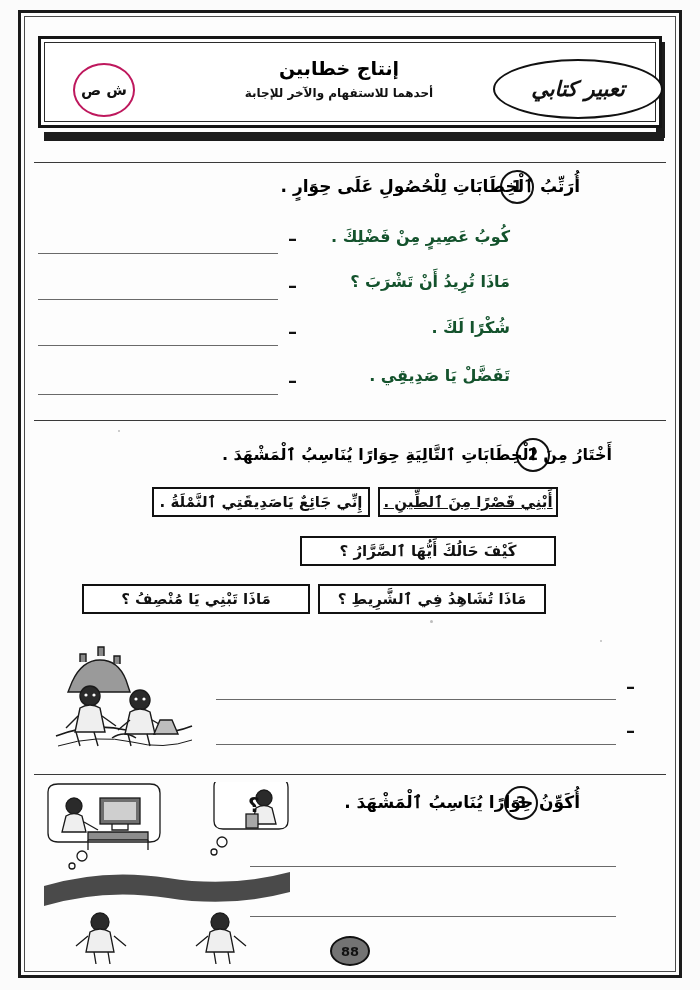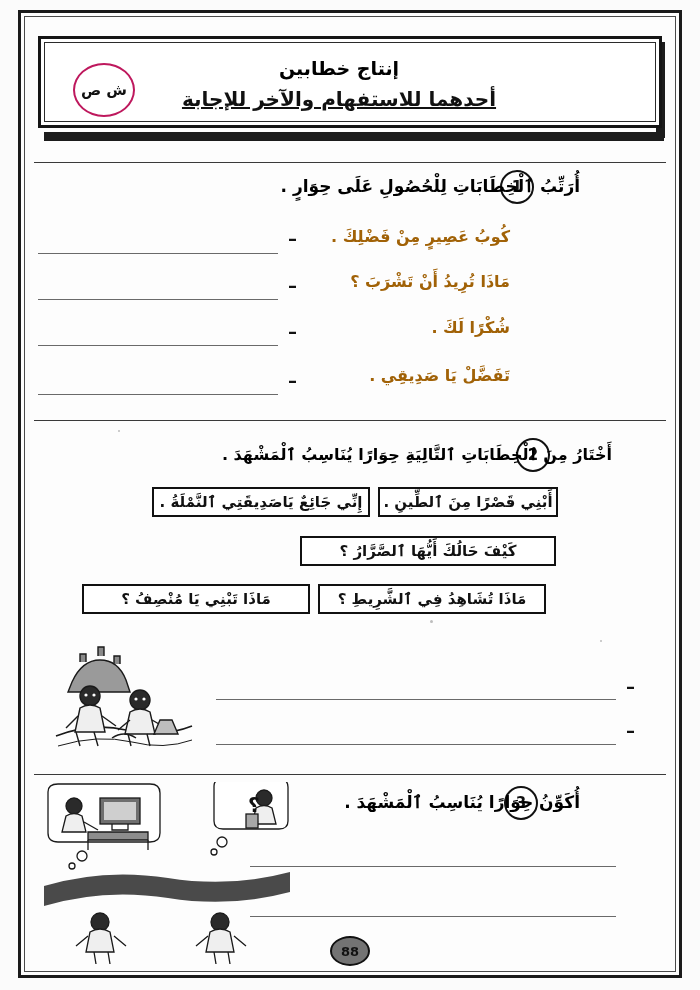--- a/index.html
+++ b/index.html
@@ -99,25 +99,24 @@
     color: #000000;
     line-height: 1.45;
   }
   .header-sub {
     position: absolute;
     right: 140px;
     top: 46px;
     width: 360px;
     text-align: center;
     direction: rtl;
-    font-size: 20px;
+    font-size: 12px;
     font-weight: bold;
     color: #111;
     line-height: 1.45;
-    text-decoration: underline;
   }
   .badge-oval {
     position: absolute;
     left: 452px;
     top: 20px;
     width: 166px;
     height: 56px;
     border: 2px solid #111;
     border-radius: 50%;
     background: #fff;
@@ -176,21 +175,21 @@
     color: #000000;
     line-height: 1.5;
     white-space: nowrap;
   }
   .ar-line {
     position: absolute;
     direction: rtl;
     text-align: right;
     font-size: 16px;
     font-weight: bold;
-    color: #a16207;
+    color: #14532d;
     white-space: nowrap;
   }
   .dash {
     position: absolute;
     font-size: 18px;
     font-weight: bold;
     color: #111;
   }
   .blank {
     position: absolute;
@@ -247,20 +246,21 @@
 <div class="page">
   <div class="scan-frame"></div>
   <div class="scan-frame-inner"></div>
 
   <div class="header">
     <div class="header-shadow"></div>
     <div class="header-shadow-right"></div>
     <div class="header-band">
       <div class="header-title">إنتاج خطابين</div>
       <div class="header-sub">أحدهما للاستفهام والآخر للإجابة</div>
+      <div class="badge-oval">تعبير كتابي</div>
       <div class="badge-small">ش ص</div>
     </div>
   </div>
 
   <div class="hr-rule" style="top:162px;"></div>
 
   <div class="q-num" style="left:500px; top:170px;">1</div>
   <div class="q-text" style="right:120px; top:174px;">أُرَتِّبُ ٱلْخِطَابَاتِ لِلْحُصُولِ عَلَى حِوَارٍ .</div>
 
   <div class="ar-line" style="right:190px; top:227px;">كُوبُ عَصِيرٍ مِنْ فَضْلِكَ .</div>
@@ -277,21 +277,21 @@
 
   <div class="ar-line" style="right:190px; top:366px;">تَفَضَّلْ يَا صَدِيقِي .</div>
   <div class="dash" style="left:288px; top:370px;">–</div>
   <div class="blank" style="left:38px; top:394px; width:240px;"></div>
 
   <div class="hr-rule" style="top:420px;"></div>
 
   <div class="q-num" style="left:516px; top:438px;">2</div>
   <div class="q-text" style="right:88px; top:443px; font-size:16px;">أَخْتَارُ مِنَ ٱلْخِطَابَاتِ ٱلتَّالِيَةِ حِوَارًا يُنَاسِبُ ٱلْمَشْهَدَ .</div>
 
-  <div class="boxed" style="left:378px; top:487px; width:180px; height:30px;">أَبْنِي قَصْرًا مِنَ ٱلطِّينِ .</div>
+  <div class="boxed" style="left:378px; top:487px; width:180px; height:30px;text-decoration:underline;">أَبْنِي قَصْرًا مِنَ ٱلطِّينِ .</div>
   <div class="boxed" style="left:300px; top:536px; width:256px; height:30px;">كَيْفَ حَالُكَ أَيُّهَا ٱلصَّرَّارُ ؟</div>
 
   <div class="boxed" style="left:152px; top:487px; width:218px; height:30px;">إِنِّي جَائِعٌ يَاصَدِيقَتِي ٱلنَّمْلَةُ .</div>
 
   <div class="boxed" style="left:318px; top:584px; width:228px; height:30px;">مَاذَا تُشَاهِدُ فِي ٱلشَّرِيطِ ؟</div>
   <div class="boxed" style="left:82px; top:584px; width:228px; height:30px;">مَاذَا تَبْنِي يَا مُنْصِفُ ؟</div>
 
   <div class="illus" style="left:54px; top:638px; width:140px; height:128px;">
     <svg width="140" height="128" viewBox="0 0 140 128" xmlns="http://www.w3.org/2000/svg">
       <g fill="none" stroke="#1a1a1a" stroke-width="1.4">

